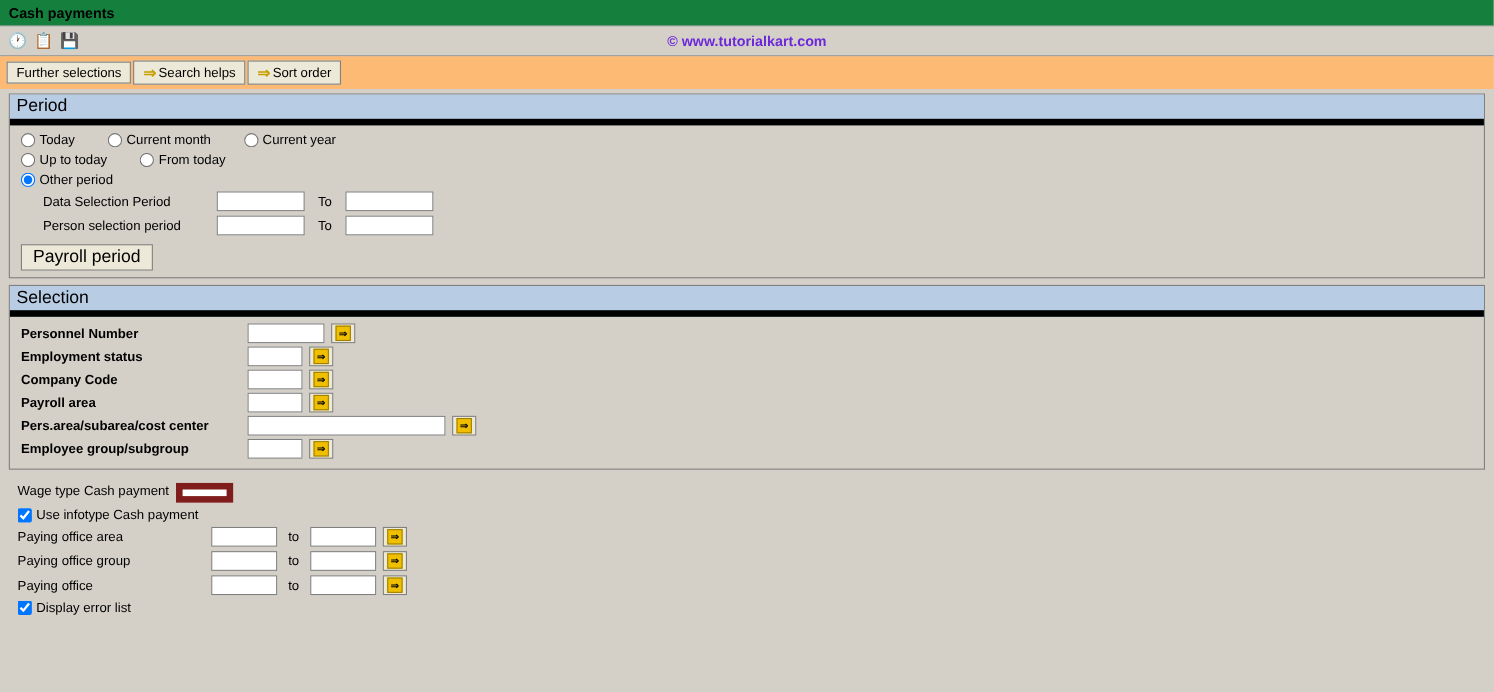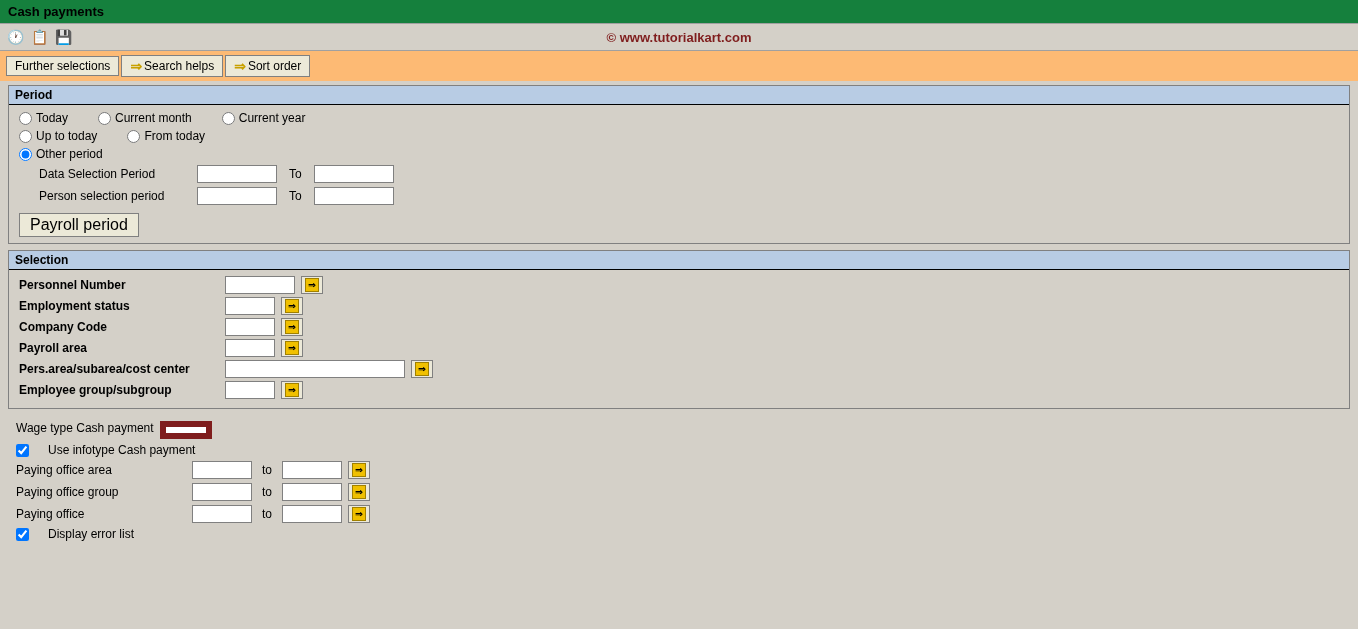--- a/index.html
+++ b/index.html
@@ -22,21 +22,21 @@
       display: flex;
       align-items: center;
       gap: 4px;
       border-bottom: 1px solid #a0a0a0;
       position: relative;
     }
     .toolbar-watermark {
       position: absolute;
       left: 50%;
       transform: translateX(-50%);
-      color: #7f1d1d;
+      color: #6d28d9;
       font-size: 13px;
       font-weight: bold;
     }
     .toolbar-icon {
       width: 20px;
       height: 20px;
       cursor: pointer;
       display: inline-flex;
       align-items: center;
       justify-content: center;
@@ -69,23 +69,23 @@
       background: #d4d0c8;
     }
     .section-box {
       border: 1px solid #808080;
       background: #d4d0c8;
       margin-bottom: 6px;
     }
     .section-title {
       background: #b8cce4;
       padding: 2px 6px;
-      font-weight: bold;
-      font-size: 12px;
-      border-bottom: 1px solid #000000;
+      font-weight: normal;
+      font-size: 16px;
+      border-bottom: 6px solid #000000;
     }
     .section-content {
       padding: 6px 10px;
     }
     .radio-row {
       display: flex;
       align-items: center;
       gap: 30px;
       margin-bottom: 4px;
     }
@@ -188,21 +188,21 @@
       background: #fff;
       font-size: 11px;
     }
     .outside-to {
       margin: 0 4px;
       font-size: 12px;
     }
     .checkbox-row {
       display: flex;
       align-items: center;
-      gap: 19px;
+      gap: 4px;
       margin-bottom: 4px;
     }
     .wage-type-row {
       display: flex;
       align-items: flex-start;
       gap: 6px;
       margin-bottom: 4px;
     }
     .wage-type-label {
       font-size: 12px;

